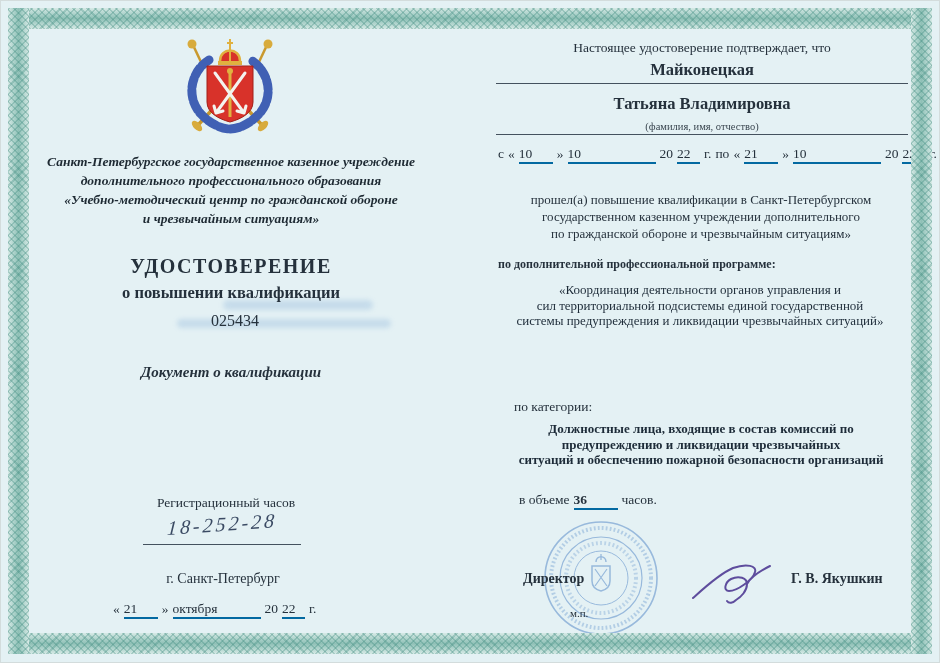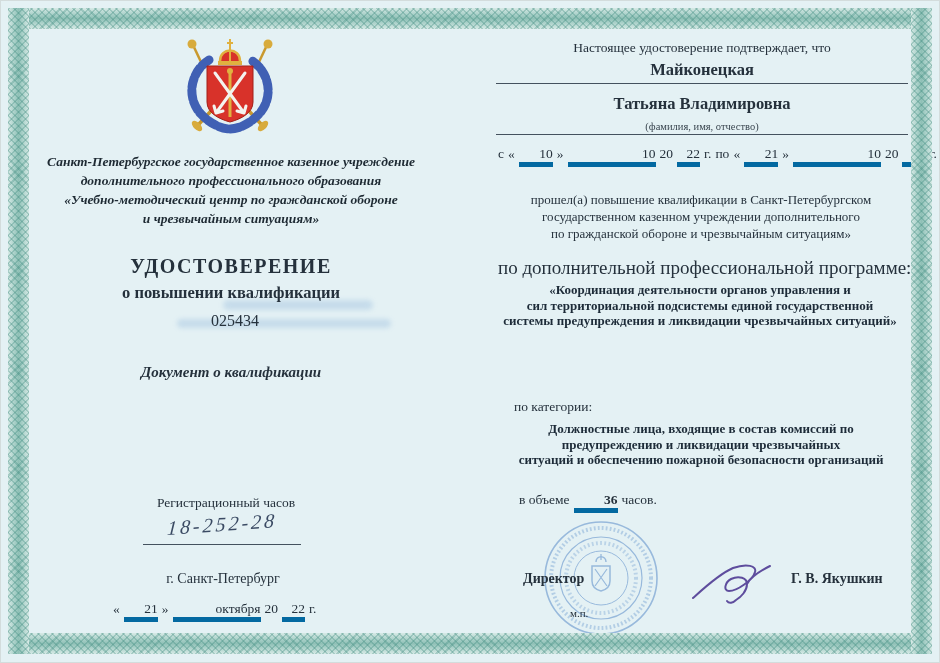--- a/index.html
+++ b/index.html
@@ -15,21 +15,21 @@
       linear-gradient(180deg,#d7eae6 0%,#a7cfc7 32%,#8fc0b6 50%,#a7cfc7 68%,#d7eae6 100%);}
   .band.v{top:7px;bottom:8px;width:21px;
     background:
       repeating-linear-gradient(45deg, rgba(64,140,128,.30) 0 1.5px, rgba(64,140,128,0) 1.5px 5px),
       repeating-linear-gradient(-45deg, rgba(64,140,128,.30) 0 1.5px, rgba(64,140,128,0) 1.5px 5px),
       linear-gradient(90deg,#d7eae6 0%,#a7cfc7 32%,#8fc0b6 50%,#a7cfc7 68%,#d7eae6 100%);}
   .band.top{top:7px;} .band.bottom{bottom:8px;} .band.left{left:7px;} .band.right{right:7px;}
 
   .abs{position:absolute;z-index:1;}
   .center{text-align:center;}
-  .u{display:inline-block;border-bottom:5px solid #0369a1;text-align:right;line-height:1.15;}
+  .u{display:inline-block;border-bottom:2px solid #0369a1;text-align:left;line-height:1.15;}
   .u.day{min-width:34px;} .u.mon{min-width:88px;} .u.yr{min-width:23px;} .u.hrs{min-width:44px;font-weight:bold;}
   .row{display:inline-flex;align-items:baseline;gap:4px;white-space:nowrap;}
 
   
   .emblem{left:178px;top:34px;width:102px;height:102px;}
   .org{left:18px;top:151px;width:424px;font-style:italic;font-weight:bold;
        font-size:13.5px;line-height:19px;color:#1e2a33;}
   .title1{left:20px;top:254px;width:420px;font-weight:bold;font-size:20px;letter-spacing:1.5px;}
   .title2{left:20px;top:282px;width:420px;font-weight:bold;font-size:16.5px;}
   .formnum{left:24px;top:311px;width:420px;font-size:16px;}
@@ -46,22 +46,22 @@
 
   
   .confirm{left:495px;top:39px;width:412px;font-size:13.5px;}
   .surname{left:495px;top:59px;width:412px;font-weight:bold;font-size:16.5px;
            border-bottom:1px solid #44525e;padding-bottom:3px;}
   .given{left:495px;top:93px;width:412px;font-weight:bold;font-size:16.5px;
          border-bottom:1px solid #44525e;padding-bottom:20px;}
   .fio{left:495px;top:120px;width:412px;font-size:10.5px;color:#3a4650;}
   .period{left:497px;top:145px;width:412px;font-size:13.5px;}
   .para{left:488px;top:190px;width:424px;font-size:13px;line-height:17px;}
-  .proglabel{left:497px;top:256px;font-size:19px;}
-  .prog{left:478px;top:281px;width:442px;font-weight:bold;font-size:13px;line-height:15.5px;color:#1d2b38;}
+  .proglabel{left:497px;top:256px;font-size:12px;font-weight:bold;}
+  .prog{left:478px;top:281px;width:442px;font-weight:normal;font-size:13px;line-height:15.5px;color:#1d2b38;}
   .catlabel{left:513px;top:398px;font-size:13.5px;}
   .cat{left:488px;top:420px;width:424px;font-weight:bold;font-size:13px;line-height:15.5px;color:#1d2b38;}
   .volume{left:518px;top:491px;font-size:13.5px;}
   .director{left:522px;top:570px;font-weight:bold;font-size:14px;}
   .mp{left:556px;top:606px;font-size:11px;padding-left:13px;}
   .signer{left:790px;top:570px;font-weight:bold;font-size:14px;}
   .stamp{left:528px;top:505px;width:144px;height:144px;opacity:.85;}
   .sig{left:688px;top:553px;width:92px;height:56px;}
 </style>
 </head>

